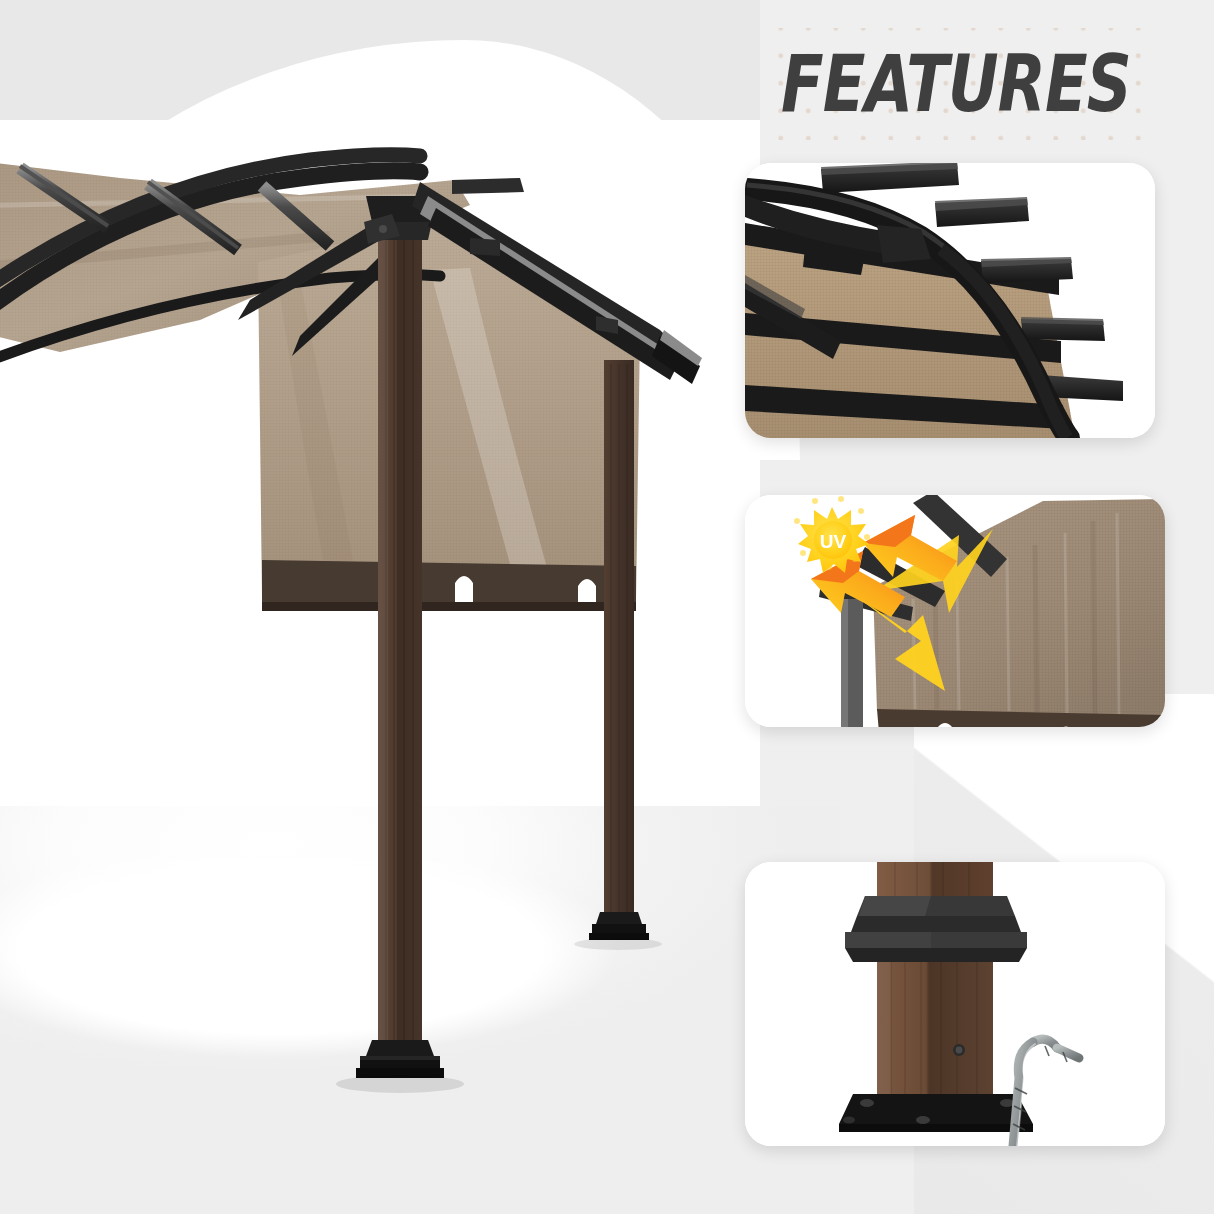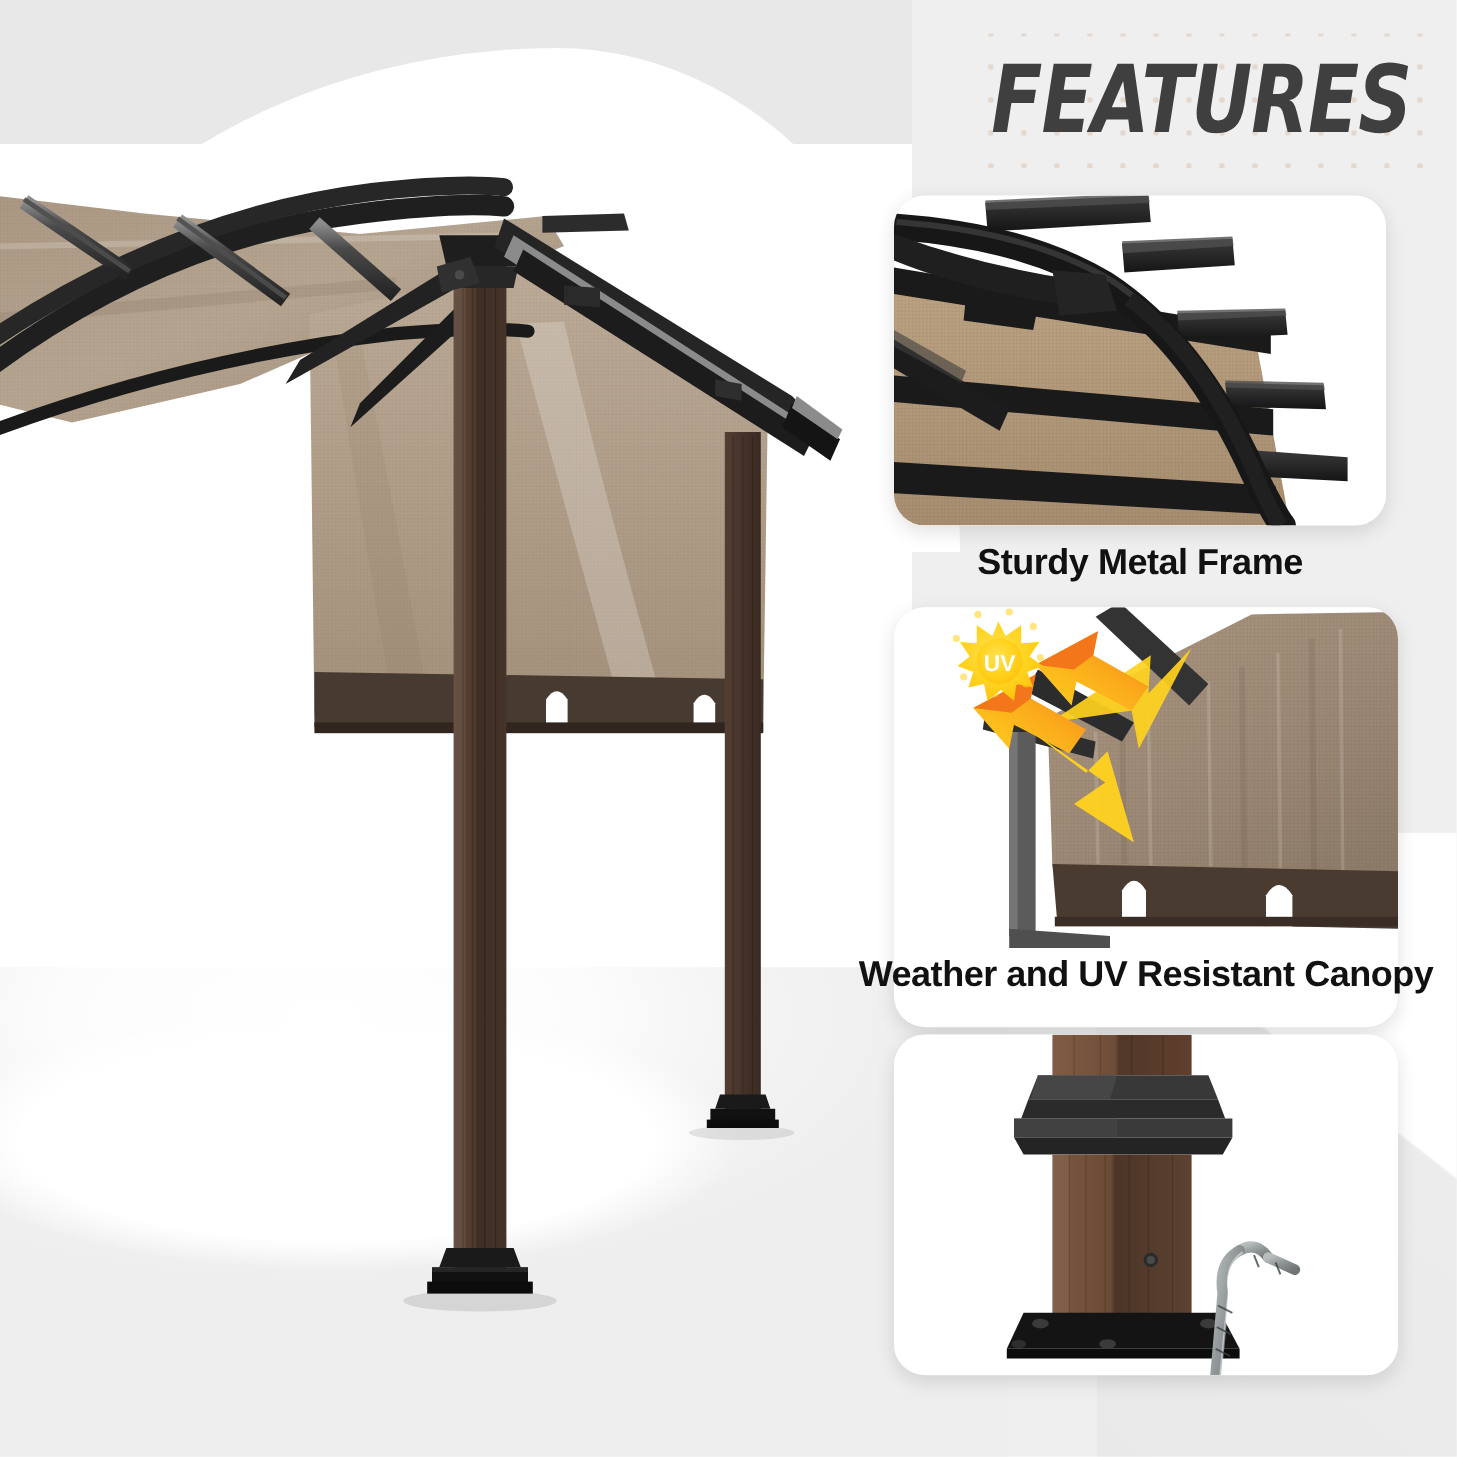--- a/index.html
+++ b/index.html
@@ -19,21 +19,21 @@
     position: absolute;
     right: 0; bottom: 0;
     width: 300px; height: 520px;
     background: linear-gradient(218deg, #ffffff 0%, #ffffff 38%, #ececec 38.4%, #e9e9e9 100%);
     pointer-events: none;
   }
 
   
   .features-head {
     position: absolute;
-    left: 806px; top: 28px;
+    left: 761px; top: 28px;
     width: 390px; height: 112px;
   }
   .dot-field {
     position: absolute; left: 0; top: 0;
     width: 390px; height: 112px;
     background-image: radial-gradient(#e4d7cd 2.3px, rgba(0,0,0,0) 2.6px);
     background-size: 27.5px 27.5px;
     background-position: 6px 14px;
   }
   .features-word {
@@ -89,21 +89,21 @@
 
   
   .card {
     position: absolute;
     background: #ffffff;
     border-radius: 26px;
     overflow: hidden;
     box-shadow: 0 5px 16px rgba(0,0,0,0.12);
   }
   .card-1 { left: 745px; top: 163px; width: 410px; height: 275px; }
-  .card-2 { left: 745px; top: 506px; width: 420px; height: 350px; }
+  .card-2 { left: 745px; top: 495px; width: 420px; height: 232px; }
   .card-3 { left: 745px; top: 862px; width: 420px; height: 284px; }
 
   .caption {
     position: absolute;
     text-align: center;
     color: #111111;
     font-family: "Liberation Sans", sans-serif;
     font-weight: 600;
     font-size: 30px;
     letter-spacing: -0.4px;
@@ -303,21 +303,20 @@
 
       <path d="M0 32 Q70 58 150 70 L148 92 Q64 80 0 54 Z" fill="#1f1f1f"></path>
 
       <path d="M132 62 L176 66 L186 96 L138 100 Z" fill="#242424"></path>
       <path d="M60 84 L120 92 L116 112 L58 104 Z" fill="#1a1a1a"></path>
 
       <path d="M0 120 L96 178 L88 196 L0 144 Z" fill="#1c1c1c"></path>
       <path d="M0 112 L60 146 L56 156 L0 126 Z" fill="#3d3d3d" opacity="0.6"></path>
     </svg>
   </div>
-  <div class="caption cap-1">Sturdy Metal Frame</div>
 
   <div class="card card-2">
     <svg class="card-svg" width="420" height="284" viewBox="0 0 420 284">
       <defs>
         <linearGradient id="c2canopy" x1="0.1" y1="0" x2="0.9" y2="1">
           <stop offset="0" stop-color="#a99580"></stop>
           <stop offset="0.55" stop-color="#9d8a76"></stop>
           <stop offset="1" stop-color="#8d7c69"></stop>
         </linearGradient>
         <pattern id="c2mesh" width="3" height="3" patternUnits="userSpaceOnUse">
@@ -391,21 +390,20 @@
         </g>
 
         <path d="M21 -10 L27 2 L40 -7 L40 8 L55 7 L47 19 L58 27 L45 32 L50 45
                  L36 42 L34 56 L23 47 L12 56 L9 42 L-4 45 L0 32 L-13 27 L-3 19
                  L-11 7 L3 8 L3 -7 L16 2 Z" fill="url(#c2sun)"></path>
         <circle cx="22" cy="23" r="19" fill="url(#c2sun)"></circle>
         <text x="22" y="31" text-anchor="middle" font-family="Liberation Sans, sans-serif" font-size="19" font-weight="700" fill="#ffffff">UV</text>
       </g>
     </svg>
   </div>
-  <div class="caption cap-2">Weather and UV Resistant Canopy</div>
 
   <div class="card card-3">
     <svg class="card-svg" width="420" height="284" viewBox="0 0 420 284">
       <defs>
         <linearGradient id="c3wood" x1="0" y1="0" x2="1" y2="0">
           <stop offset="0" stop-color="#7b5740"></stop>
           <stop offset="0.42" stop-color="#6b4b36"></stop>
           <stop offset="0.45" stop-color="#4c3526"></stop>
           <stop offset="1" stop-color="#5d4231"></stop>
         </linearGradient>

